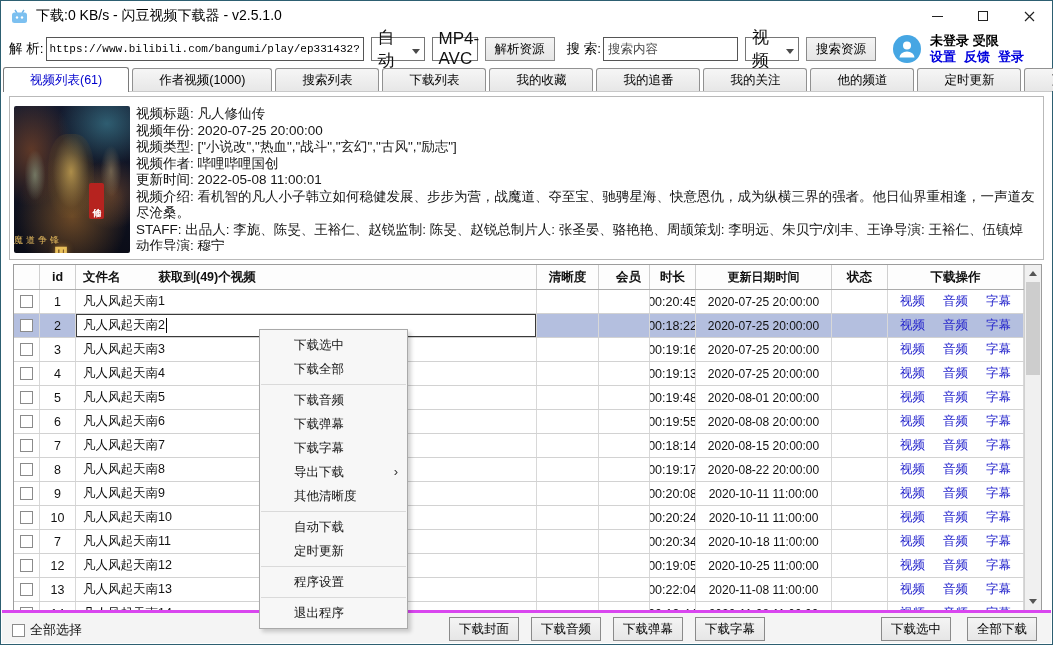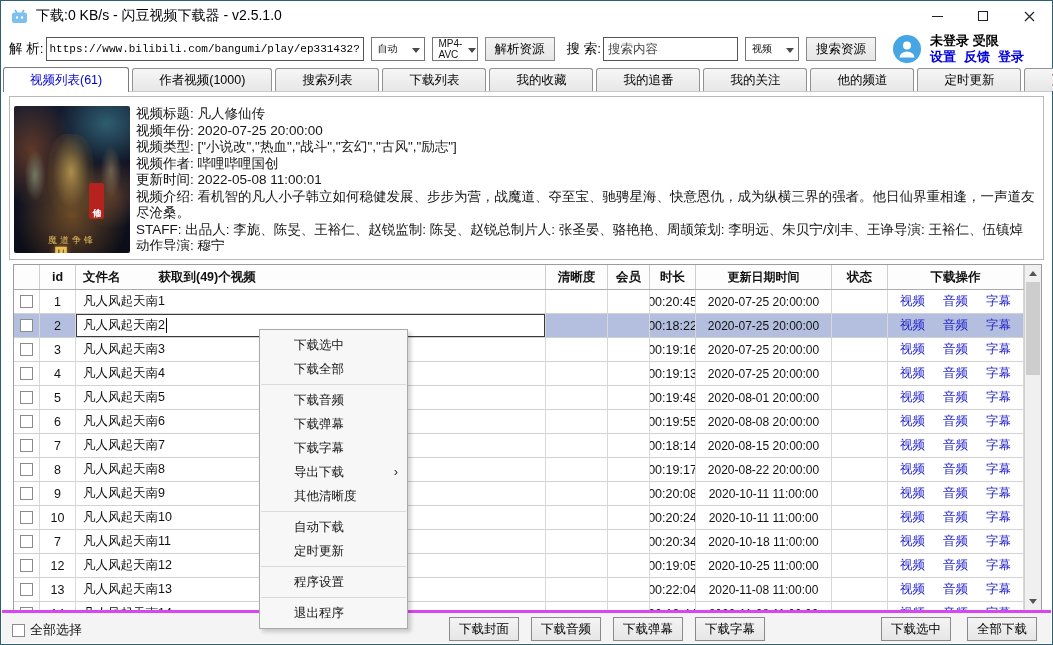--- a/index.html
+++ b/index.html
@@ -20,21 +20,21 @@
   .glyph-min { width:11px; height:1px; background:#222; }
   .glyph-max { width:10px; height:10px; border:1px solid #222; }
 
   
   .toolbar { position:absolute; top:30px; left:0; right:0; height:36px; display:flex; align-items:center; padding-left:8px; background:#fff; }
   .tlabel { font-size:13.5px; color:#000; white-space:pre; }
   .url-input { width:318px; height:24px; border:1px solid #555; margin-left:2px; padding:0 3px;
     font-family:"Liberation Mono","DejaVu Sans Mono",monospace; font-size:11px; color:#000; outline:none; }
   .search-input { width:135px; height:24px; border:1px solid #555; margin-left:2px; padding:0 4px; font-size:12.5px; outline:none; }
   .search-input::placeholder { color:#4a4a4a; opacity:1; }
-  .select { height:24px; border:1px solid #767676; background:#fff; display:flex; align-items:center; padding:0 4px 0 6px; margin-left:7px; font-size:10px; cursor:default; }
+  .select { height:24px; border:1px solid #767676; background:#fff; display:flex; align-items:center; padding:0 4px 0 6px; margin-left:7px; font-size:17px; cursor:default; }
   .select .arr { margin-left:auto; padding-left:6px; }
   .tri-down { width:0; height:0; border-left:4px solid transparent; border-right:4px solid transparent; border-top:5px solid #4a4a4a; display:inline-block; }
   .tri-up-s { width:0; height:0; border-left:4px solid transparent; border-right:4px solid transparent; border-bottom:5px solid #555; }
   .tri-down-s { width:0; height:0; border-left:4px solid transparent; border-right:4px solid transparent; border-top:5px solid #555; }
   .btn { height:24px; border:1px solid #8a8a8a; background:linear-gradient(#f4f4f4,#e6e6e6); padding:0 9px; font-size:12.5px; display:flex; align-items:center; justify-content:center; cursor:default; white-space:nowrap; }
   .toolbar .btn { margin-left:7px; }
   .sel-auto { width:54px; } .sel-fmt { width:46px; } .sel-vtype { width:54px; }
   .gap-search { margin-left:12px; }
   .avatar { width:30px; height:30px; margin-left:16px; flex:none; }
   .acct { margin-left:8px; line-height:16px; }
@@ -54,33 +54,33 @@
       radial-gradient(70px 60px at 80% 12%, rgba(70,150,170,.55), transparent 70%),
       radial-gradient(60px 80px at 15% 30%, rgba(170,90,40,.5), transparent 70%),
       radial-gradient(80px 90px at 50% 75%, rgba(220,140,50,.45), transparent 70%),
       radial-gradient(50px 50px at 85% 60%, rgba(200,120,60,.35), transparent 70%),
       linear-gradient(#141a2e, #0b0d18); }
   .cover-fig { position:absolute; left:34px; top:28px; width:46px; height:84px; background:radial-gradient(26px 52px at 50% 45%, rgba(196,160,80,.85), rgba(120,90,40,.25) 70%, transparent); border-radius:40% 40% 20% 20%; }
   .cover-fig2 { position:absolute; left:8px; top:44px; width:26px; height:56px; background:radial-gradient(14px 34px at 50% 45%, rgba(150,170,140,.6), transparent 75%); }
   .cover-fig3 { position:absolute; right:6px; top:40px; width:26px; height:56px; background:radial-gradient(14px 34px at 50% 45%, rgba(170,150,110,.55), transparent 75%); }
   .cover-title { position:absolute; left:30px; bottom:24px; writing-mode:vertical-rl; font-family:"Liberation Serif","DejaVu Serif",serif; font-weight:bold; font-size:26px; color:#e9c05a; text-shadow:0 0 6px rgba(255,180,60,.6); letter-spacing:2px; }
   .cover-seal { position:absolute; right:26px; bottom:34px; width:15px; height:36px; background:#b6231f; color:#fff; font-size:9px; writing-mode:vertical-rl; display:flex; align-items:center; justify-content:center; border-radius:2px; }
-  .cover-sub { position:absolute; left:0; right:0; bottom:6px; text-align:center; font-size:9px; color:#e3b85c; letter-spacing:3px; }
+  .cover-sub { position:absolute; left:0; right:0; bottom:6px; font-size:9px; color:#e3b85c; letter-spacing:3px; }
   .infolines { margin-left:6px; flex:1; font-size:13.5px; line-height:16.5px; color:#141414; overflow:hidden; }
 
   
   .tablewrap { position:absolute; top:263px; left:12px; right:10px; height:347px; border:1px solid #9c9c9c; background:#fff; overflow:hidden; }
   .thead { display:flex; height:25px; background:#fdfdfd; border-bottom:1px solid #ababab; font-weight:bold; font-size:12.5px; align-items:center; width:calc(100% - 17px); }
   .thead .cell { border-right:1px solid #cfcfcf; }
   .cell { height:100%; display:flex; align-items:center; justify-content:center; overflow:hidden; white-space:nowrap; }
   .c-cb { width:26px; flex:none; }
   .c-id { width:36px; flex:none; }
   .c-name { flex:1; justify-content:flex-start; padding-left:7px; }
   .c-q { width:62px; flex:none; }
-  .c-vip { width:42px; flex:none; }
+  .c-vip { width:42px; flex:none;margin-left:9px; }
   .c-dur { width:46px; flex:none; }
   .c-date { width:136px; flex:none; font-size:12px; }
   .c-status { width:56px; flex:none; }
   .c-act { width:136px; flex:none; }
   .name-note { margin-left:38px; }
   .tbody { width:calc(100% - 17px); }
   .row { display:flex; height:24px; border-bottom:1px solid #d2d2d2; background:#fff; font-size:12.5px; }
   .row .cell { border-right:1px solid #d8d8d8; }
   .row.selected { background:#b4bfdf; }
   .cb { width:13px; height:13px; border:1px solid #8b8b8b; background:#fff; display:inline-block; }

